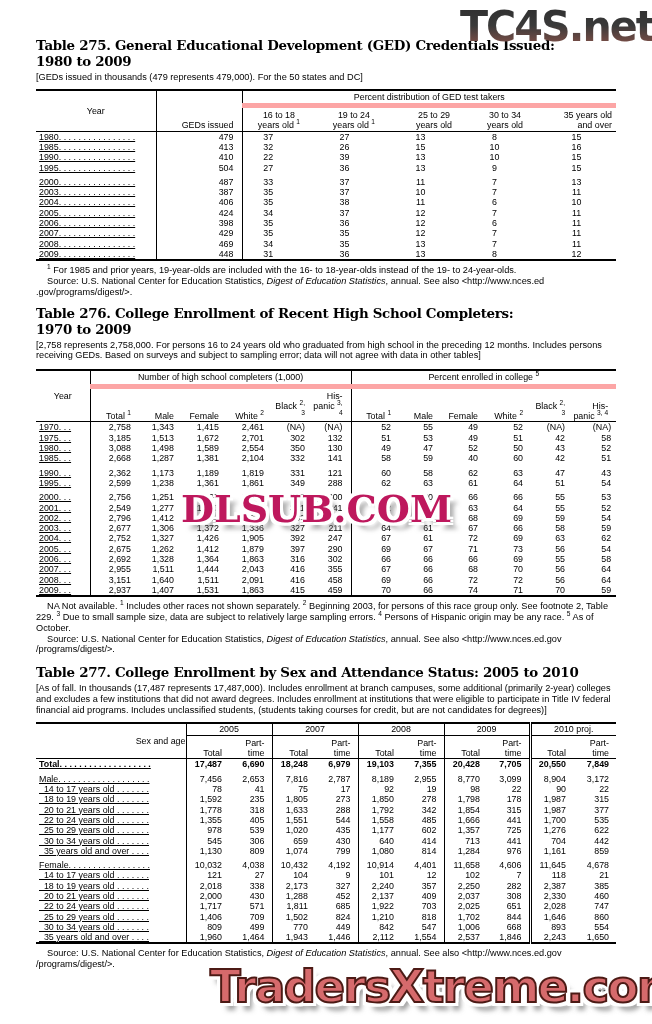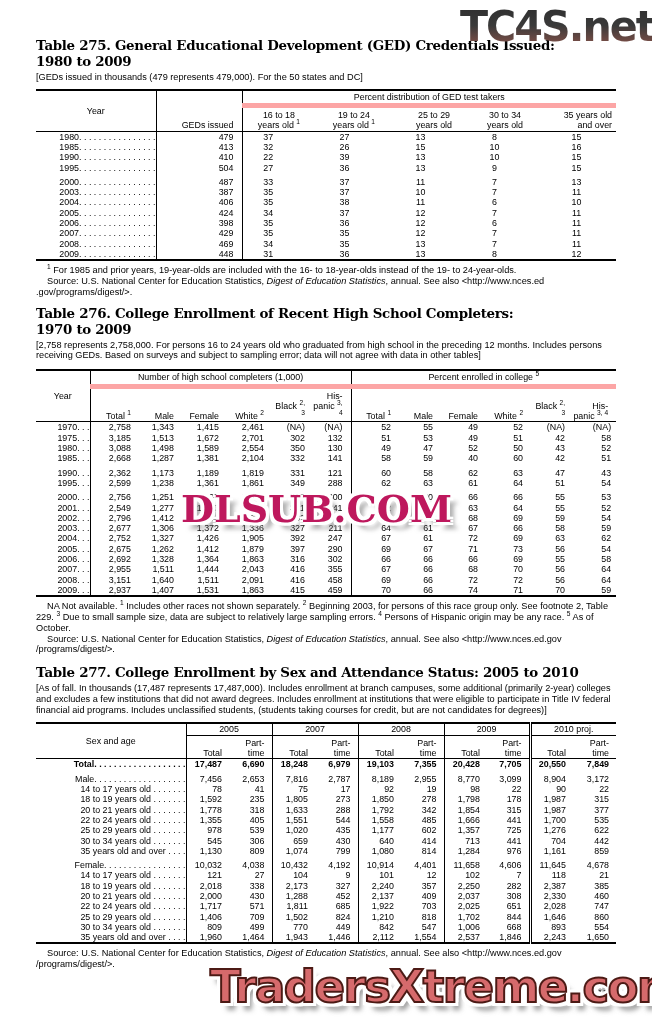--- a/index.html
+++ b/index.html
@@ -23,21 +23,21 @@
   .footnotes p { margin:0; text-indent:11px; }
   sup { font-size:6.6px; line-height:0; vertical-align:super; }
 
   
   table { border-collapse:collapse; table-layout:fixed; width:580px;
           margin-top:6px; font-size:8.9px;
           border-top:2px solid #000; border-bottom:2px solid #000; }
   th, td { padding:0; line-height:10.3px; overflow:hidden; }
   th { font-weight:normal; vertical-align:bottom; text-align:right; }
   td.num { text-align:right; white-space:nowrap; }
-  td.lbl { text-align:right; white-space:pre; padding-left:3px; }
+  td.lbl { text-align:left; white-space:pre; padding-left:3px;text-decoration:underline; }
   tbody tr:first-child td { border-top:1px solid #000; }
   tr.gap td { padding-top:4px; }
   tr.bold td { font-weight:bold; }
   .c-span { text-align:center; border-bottom:5px solid #fca5a5; padding:1px 0 1px 0; }
   .bR { border-right:1px solid #000; }
 
   
   #t275 .c-year { text-align:center; vertical-align:middle; border-right:1px solid #000; }
   #t275 .c-geds { text-align:right; padding-right:8px; border-right:1px solid #000; }
   #t275 thead tr.agehead th { padding-right:20px; padding-top:2px; }
@@ -54,21 +54,21 @@
   #t276 .c-year { text-align:center; vertical-align:middle; border-right:1px solid #000; }
   #t276 thead tr.subhead th { padding-right:8px; padding-top:2px; }
   #t276 thead tr.subhead th span { display:inline-block; text-align:right; white-space:pre-line; }
   #t276 td { padding-right:8px; }
   #t276 td:nth-child(1) { border-right:1px solid #000; padding-right:0; }
   #t276 td:nth-child(7) { border-right:1px solid #000; }
   #t276 td:nth-child(13) { padding-right:5px; }
 
   
   #t277 { margin-top:6px; }
-  #t277 .c-sex { text-align:center; vertical-align:middle; border-right:1px solid #000; }
+  #t277 .c-sex { vertical-align:middle; border-right:1px solid #000; }
   #t277 th.c-yr { text-align:center; border-bottom:1px solid #000; padding-bottom:1px; }
   #t277 th.c-yr.dbl { border-right:3px double #000; }
   #t277 thead tr.subhead th { padding-right:7px; padding-top:2px; }
   #t277 thead tr.subhead th span { display:inline-block; text-align:right; white-space:pre-line; }
   #t277 thead tr.subhead th:nth-child(2),
   #t277 thead tr.subhead th:nth-child(4),
   #t277 thead tr.subhead th:nth-child(6) { border-right:1px solid #000; }
   #t277 thead tr.subhead th:nth-child(8) { border-right:3px double #000; }
   #t277 td { padding-right:7px; }
   #t277 td:nth-child(1) { border-right:1px solid #000; padding-right:0; }

